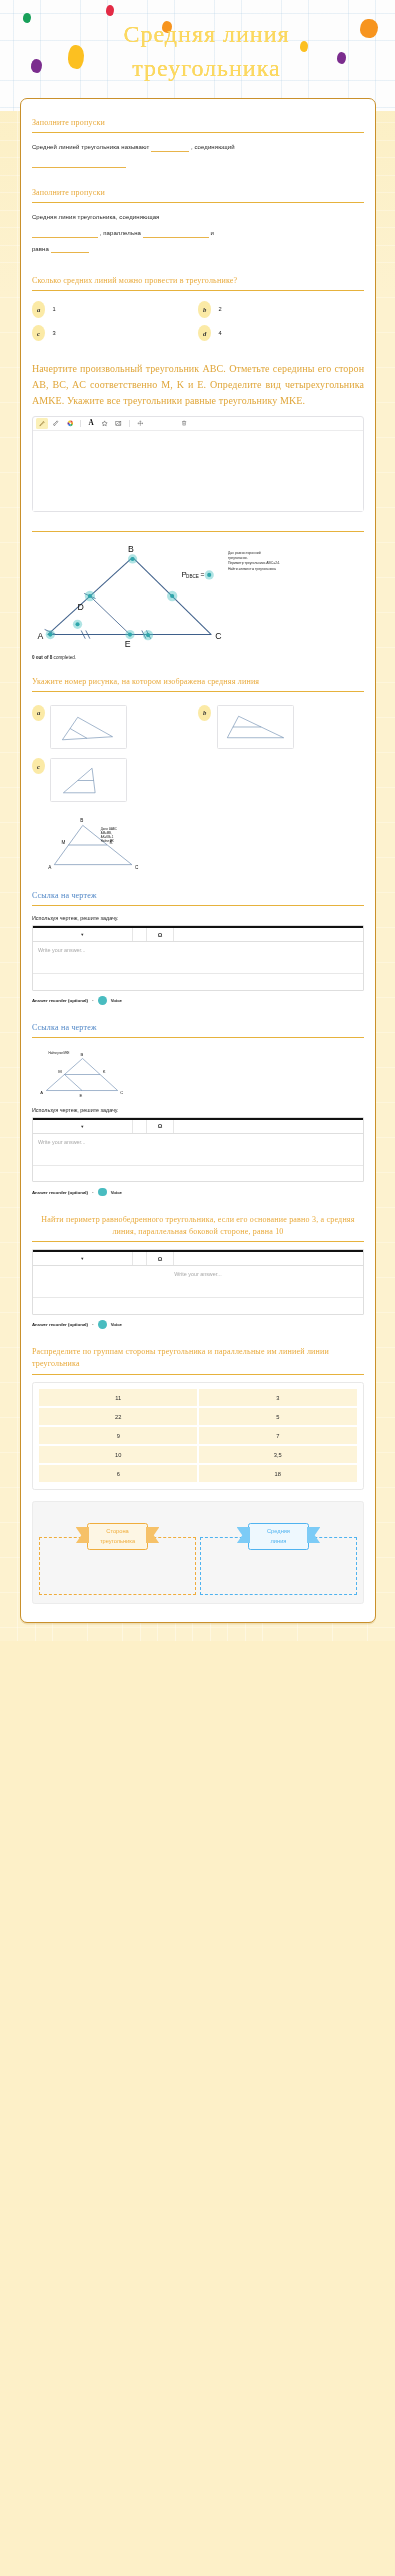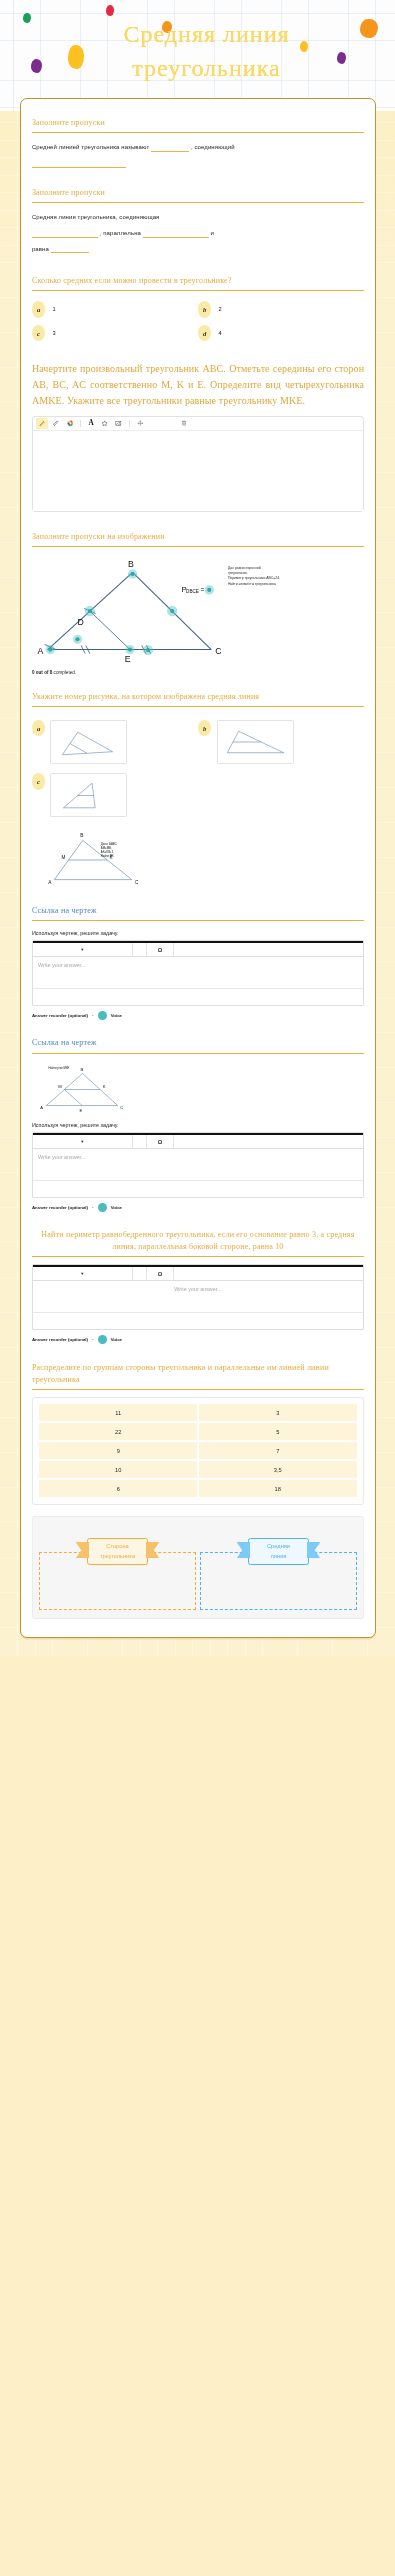--- a/index.html
+++ b/index.html
@@ -298,21 +298,21 @@
       <span class="blank b-md"></span>
       <span>, параллельна</span>
       <span class="blank b-md"></span>
       <span>и</span><br>
       <span>равна</span>
       <span class="blank b-sm"></span>
     </div>
   </div>
 
   <div class="block" style="padding-top:15.5px;">
-    <div class="q-head">Сколько средних если можно провести в треугольнике?</div>
+    <div class="q-head">Сколько средних линий можно провести в треугольнике?</div>
     <div class="q-rule"></div>
     <div class="mc-grid">
       <div class="mc-item">
         <div class="mc-badge">a</div>
         <div class="mc-label">1</div>
       </div>
       <div class="mc-item">
         <div class="mc-badge">b</div>
         <div class="mc-label">2</div>
       </div>
@@ -380,21 +380,20 @@
               <path d="M4 6h16M9 6V4h6v2M6 6l1 14h10l1-14"></path>
               <path d="M10 10v7M14 10v7"></path>
             </svg>
         </div>
       </div>
       <div class="canvas"></div>
     </div>
   </div>
 
   <div class="block" style="padding-top:17.5px;">
-    <div class="q-head">Заполните пропуски на изображении</div>
     <div class="q-rule"></div>
     <div class="figure-row">
       <svg width="196" height="108" viewBox="0 0 380 210">
         <line x1="30" y1="180" x2="195" y2="30" stroke="#3e5f8a" stroke-width="2"></line>
         <line x1="195" y1="30" x2="348" y2="180" stroke="#3e5f8a" stroke-width="2"></line>
         <line x1="30" y1="180" x2="348" y2="180" stroke="#3e5f8a" stroke-width="2"></line>
         <line x1="112" y1="105" x2="190" y2="180" stroke="#3e5f8a" stroke-width="1.6"></line>
         <line x1="101" y1="100" x2="123" y2="110" stroke="#3e5f8a" stroke-width="1.6"></line>
         <line x1="24" y1="170" x2="46" y2="180" stroke="#3e5f8a" stroke-width="1.6"></line>
         <line x1="95" y1="172" x2="103" y2="188" stroke="#3e5f8a" stroke-width="1.6"></line>

